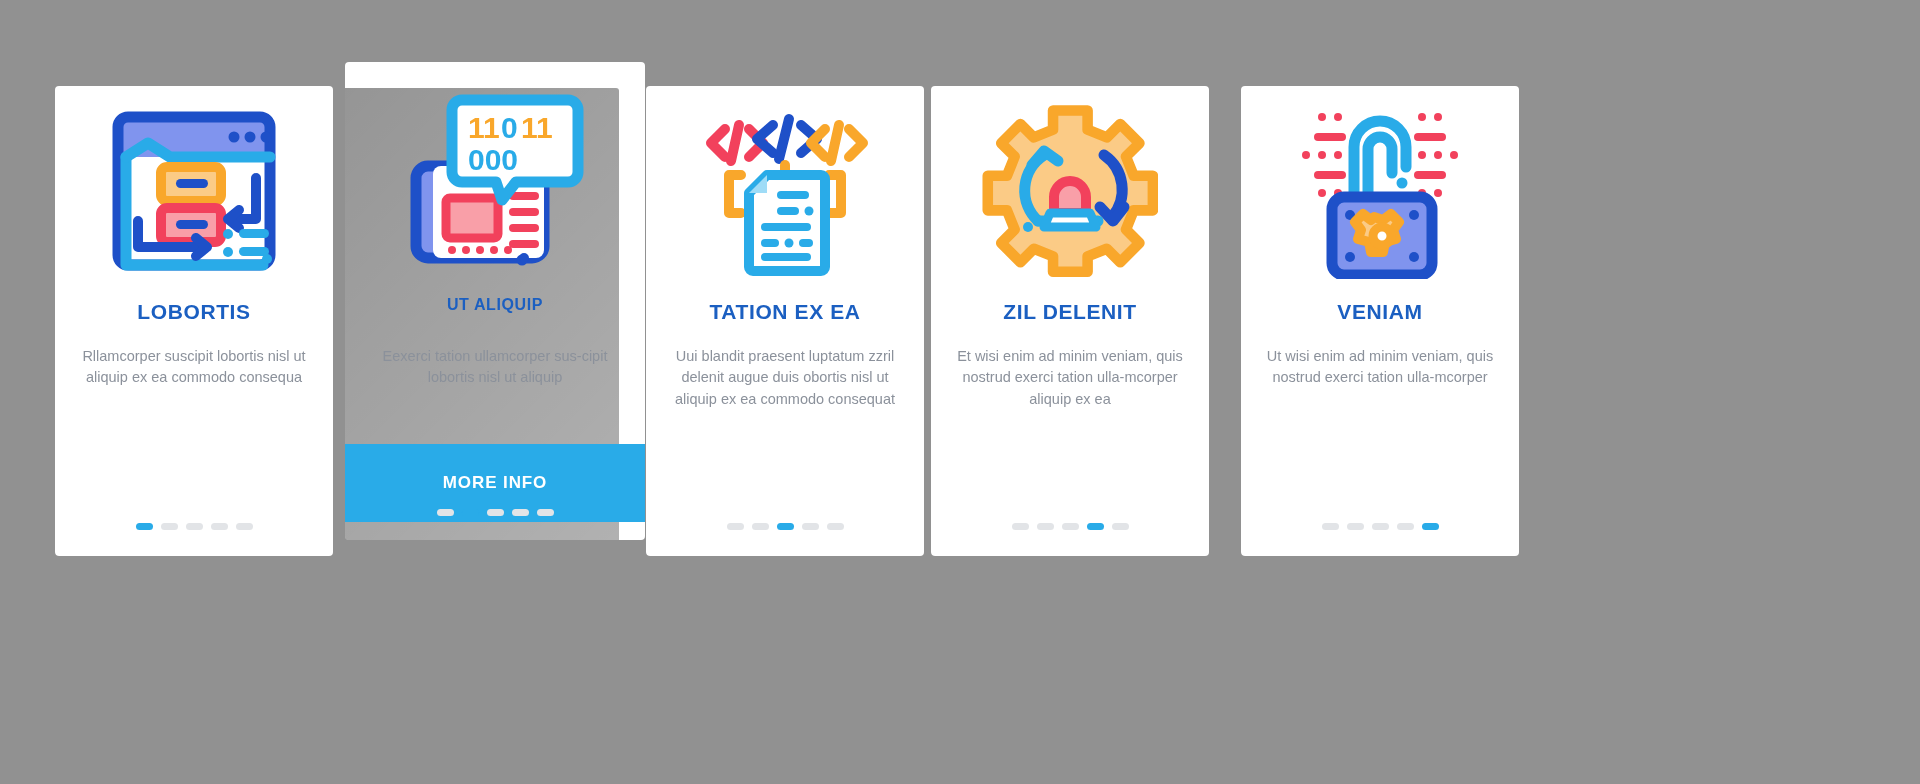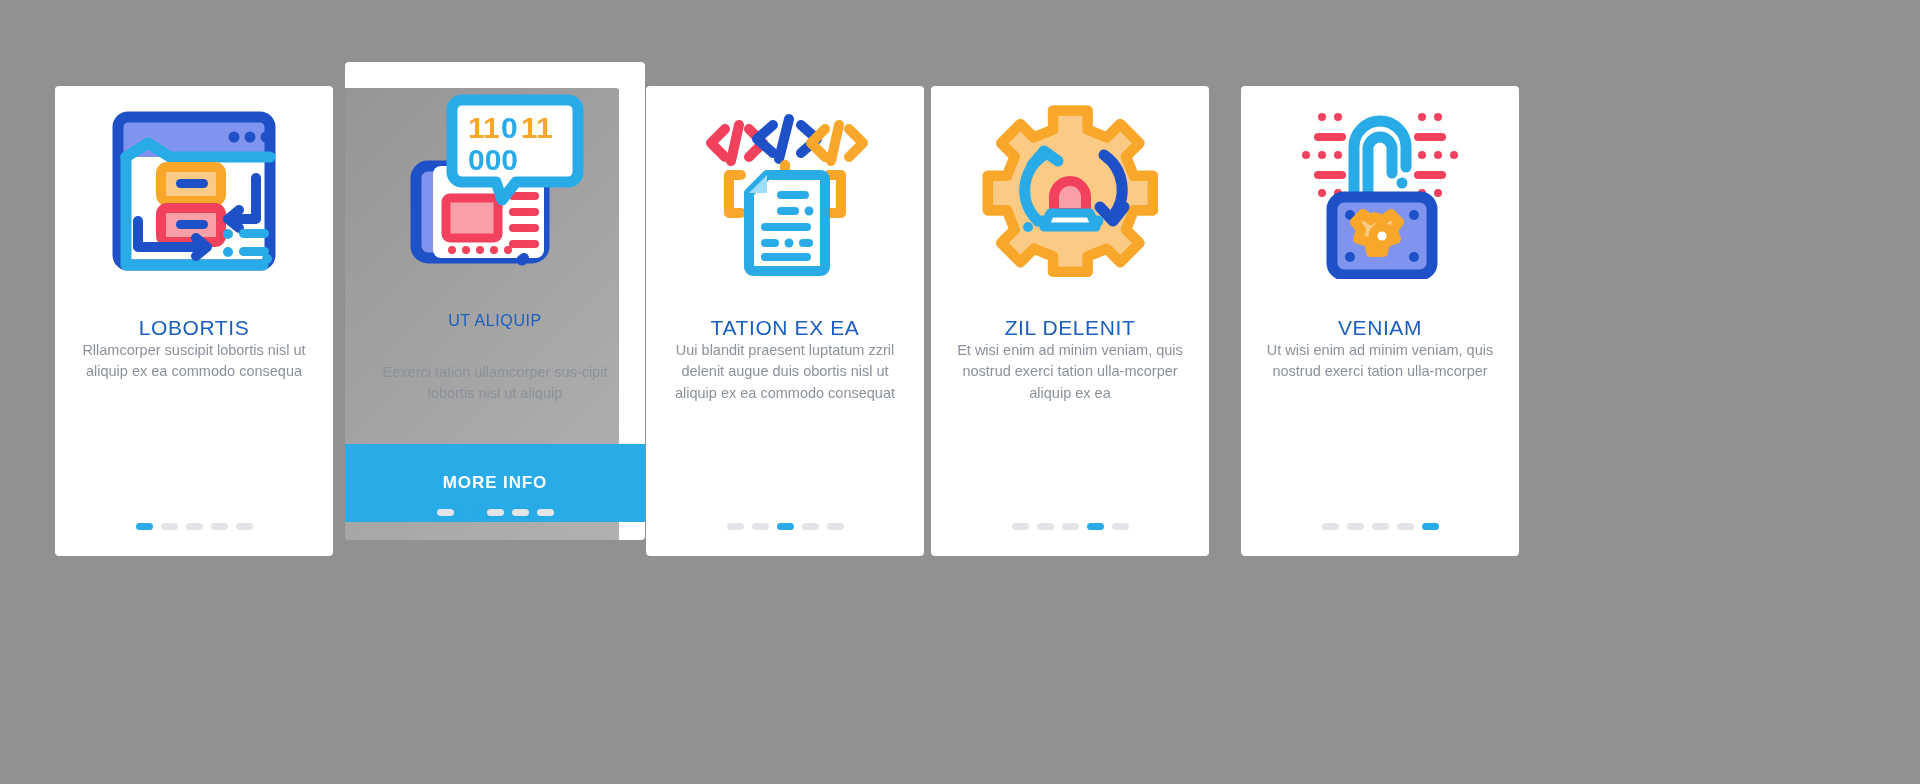--- a/index.html
+++ b/index.html
@@ -44,34 +44,35 @@
     height:210px;
     display:flex;
     align-items:center;
     justify-content:center;
     width:100%;
   }
   .card.featured .icon-wrap { height:230px; }
 
   .title {
     color:#1b5fc1;
-    font-weight:normal;
+    font-weight:bold;
     font-size:21px;
     letter-spacing:.6px;
     text-align:center;
-    margin-top:20px;
+    margin-top:4px;
   }
   .card.featured .title { font-size:16px; }
 
   .body-text {
     color:#8b919b;
     font-size:14.5px;
     line-height:1.48;
     text-align:center;
     padding:0 22px;
+    margin-top:22px;
     max-width:100%;
   }
   .card.featured .body-text { margin-top:32px; padding:0 24px; }
 
   .more-info {
     width:100%;
     background:#29abe8;
     color:#ffffff;
     font-weight:bold;
     font-size:17px;

